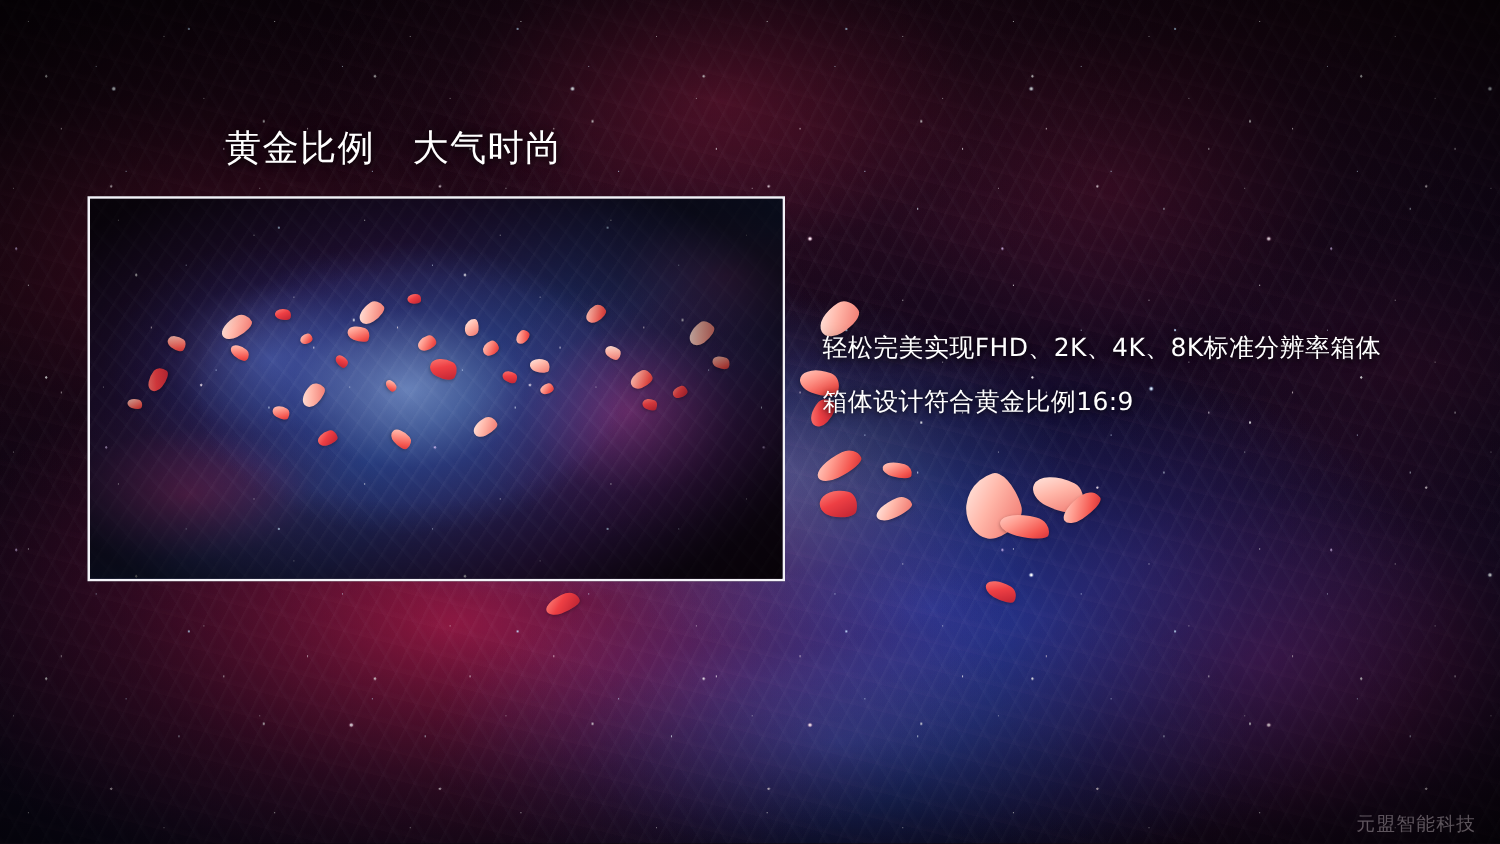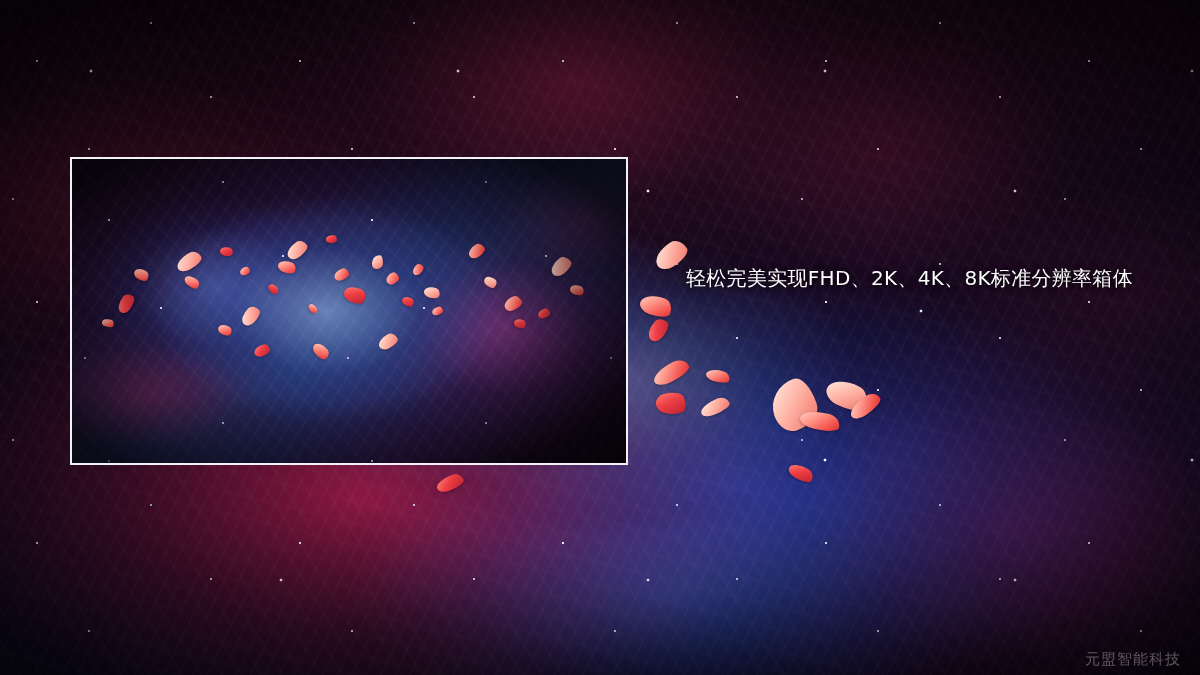--- a/index.html
+++ b/index.html
@@ -173,21 +173,20 @@
     top: 257px;
     width: 510px;
   }
   .body-line {
     font-size: 20px;
     line-height: 43px;
     color: #ffffff;
     white-space: nowrap;
     letter-spacing: 0.3px;
     text-shadow: 0 1px 4px rgba(0,0,0,0.72), 0 0 12px rgba(0,0,0,0.48);
-    margin-left: 28px;
   }
 
   
   .watermark {
     position: absolute;
     left: 1085px;
     top: 650px;
     font-size: 15px;
     letter-spacing: 1px;
     color: rgba(190, 178, 186, 0.46);
@@ -216,20 +215,21 @@
       <div class="petal" style="left: 706px; top: 370px; width: 24px; height: 12px; transform: rotate(16deg);"></div>
       <div class="petal pale" style="left: 700px; top: 400px; width: 30px; height: 14px; transform: rotate(-22deg);"></div>
       <div class="petal pale" style="left: 772px; top: 380px; width: 44px; height: 50px; transform: rotate(-18deg);"></div>
       <div class="petal" style="left: 800px; top: 412px; width: 40px; height: 18px; transform: rotate(14deg);"></div>
       <div class="petal pale" style="left: 826px; top: 382px; width: 42px; height: 26px; transform: rotate(26deg);"></div>
       <div class="petal" style="left: 848px; top: 398px; width: 34px; height: 16px; transform: rotate(-34deg);"></div>
       <div class="petal deep" style="left: 788px; top: 466px; width: 26px; height: 14px; transform: rotate(30deg);"></div>
       <div class="petal deep" style="left: 436px; top: 476px; width: 28px; height: 14px; transform: rotate(-20deg);"></div>
     </div>
 
+  <div class="title">黄金比例　大气时尚</div>
 
   <div class="frame">
     <div class="frame-inner"></div>
     <div class="frame-wisps"></div>
     <div class="stars stars-sm"></div>
     <div class="stars stars-md"></div>
     <div id="frame-petal-layer">
         <div class="petal pale" style="left: 104px; top: 95px; width: 26px; height: 15px; transform: rotate(-28deg);"></div>
         <div class="petal" style="left: 112px; top: 118px; width: 16px; height: 10px; transform: rotate(40deg);"></div>
         <div class="petal deep" style="left: 148px; top: 88px; width: 13px; height: 9px; transform: rotate(15deg);"></div>
@@ -261,17 +261,18 @@
         <div class="petal" style="left: 30px; top: 160px; width: 12px; height: 8px; transform: rotate(18deg);"></div>
         <div class="petal pale" style="left: 478px; top: 100px; width: 22px; height: 15px; transform: rotate(-36deg);"></div>
         <div class="petal" style="left: 498px; top: 126px; width: 14px; height: 10px; transform: rotate(24deg);"></div>
         <div class="petal deep" style="left: 466px; top: 150px; width: 12px; height: 9px; transform: rotate(-14deg);"></div>
       </div>
     <div class="frame-vig"></div>
   </div>
 
   <div class="body-text">
     <div class="body-line">轻松完美实现FHD、2K、4K、8K标准分辨率箱体</div>
+    <div class="body-line">箱体设计符合黄金比例16:9</div>
   </div>
 
   <div class="watermark">元盟智能科技</div>
 
 </div>
 
 </body></html>

